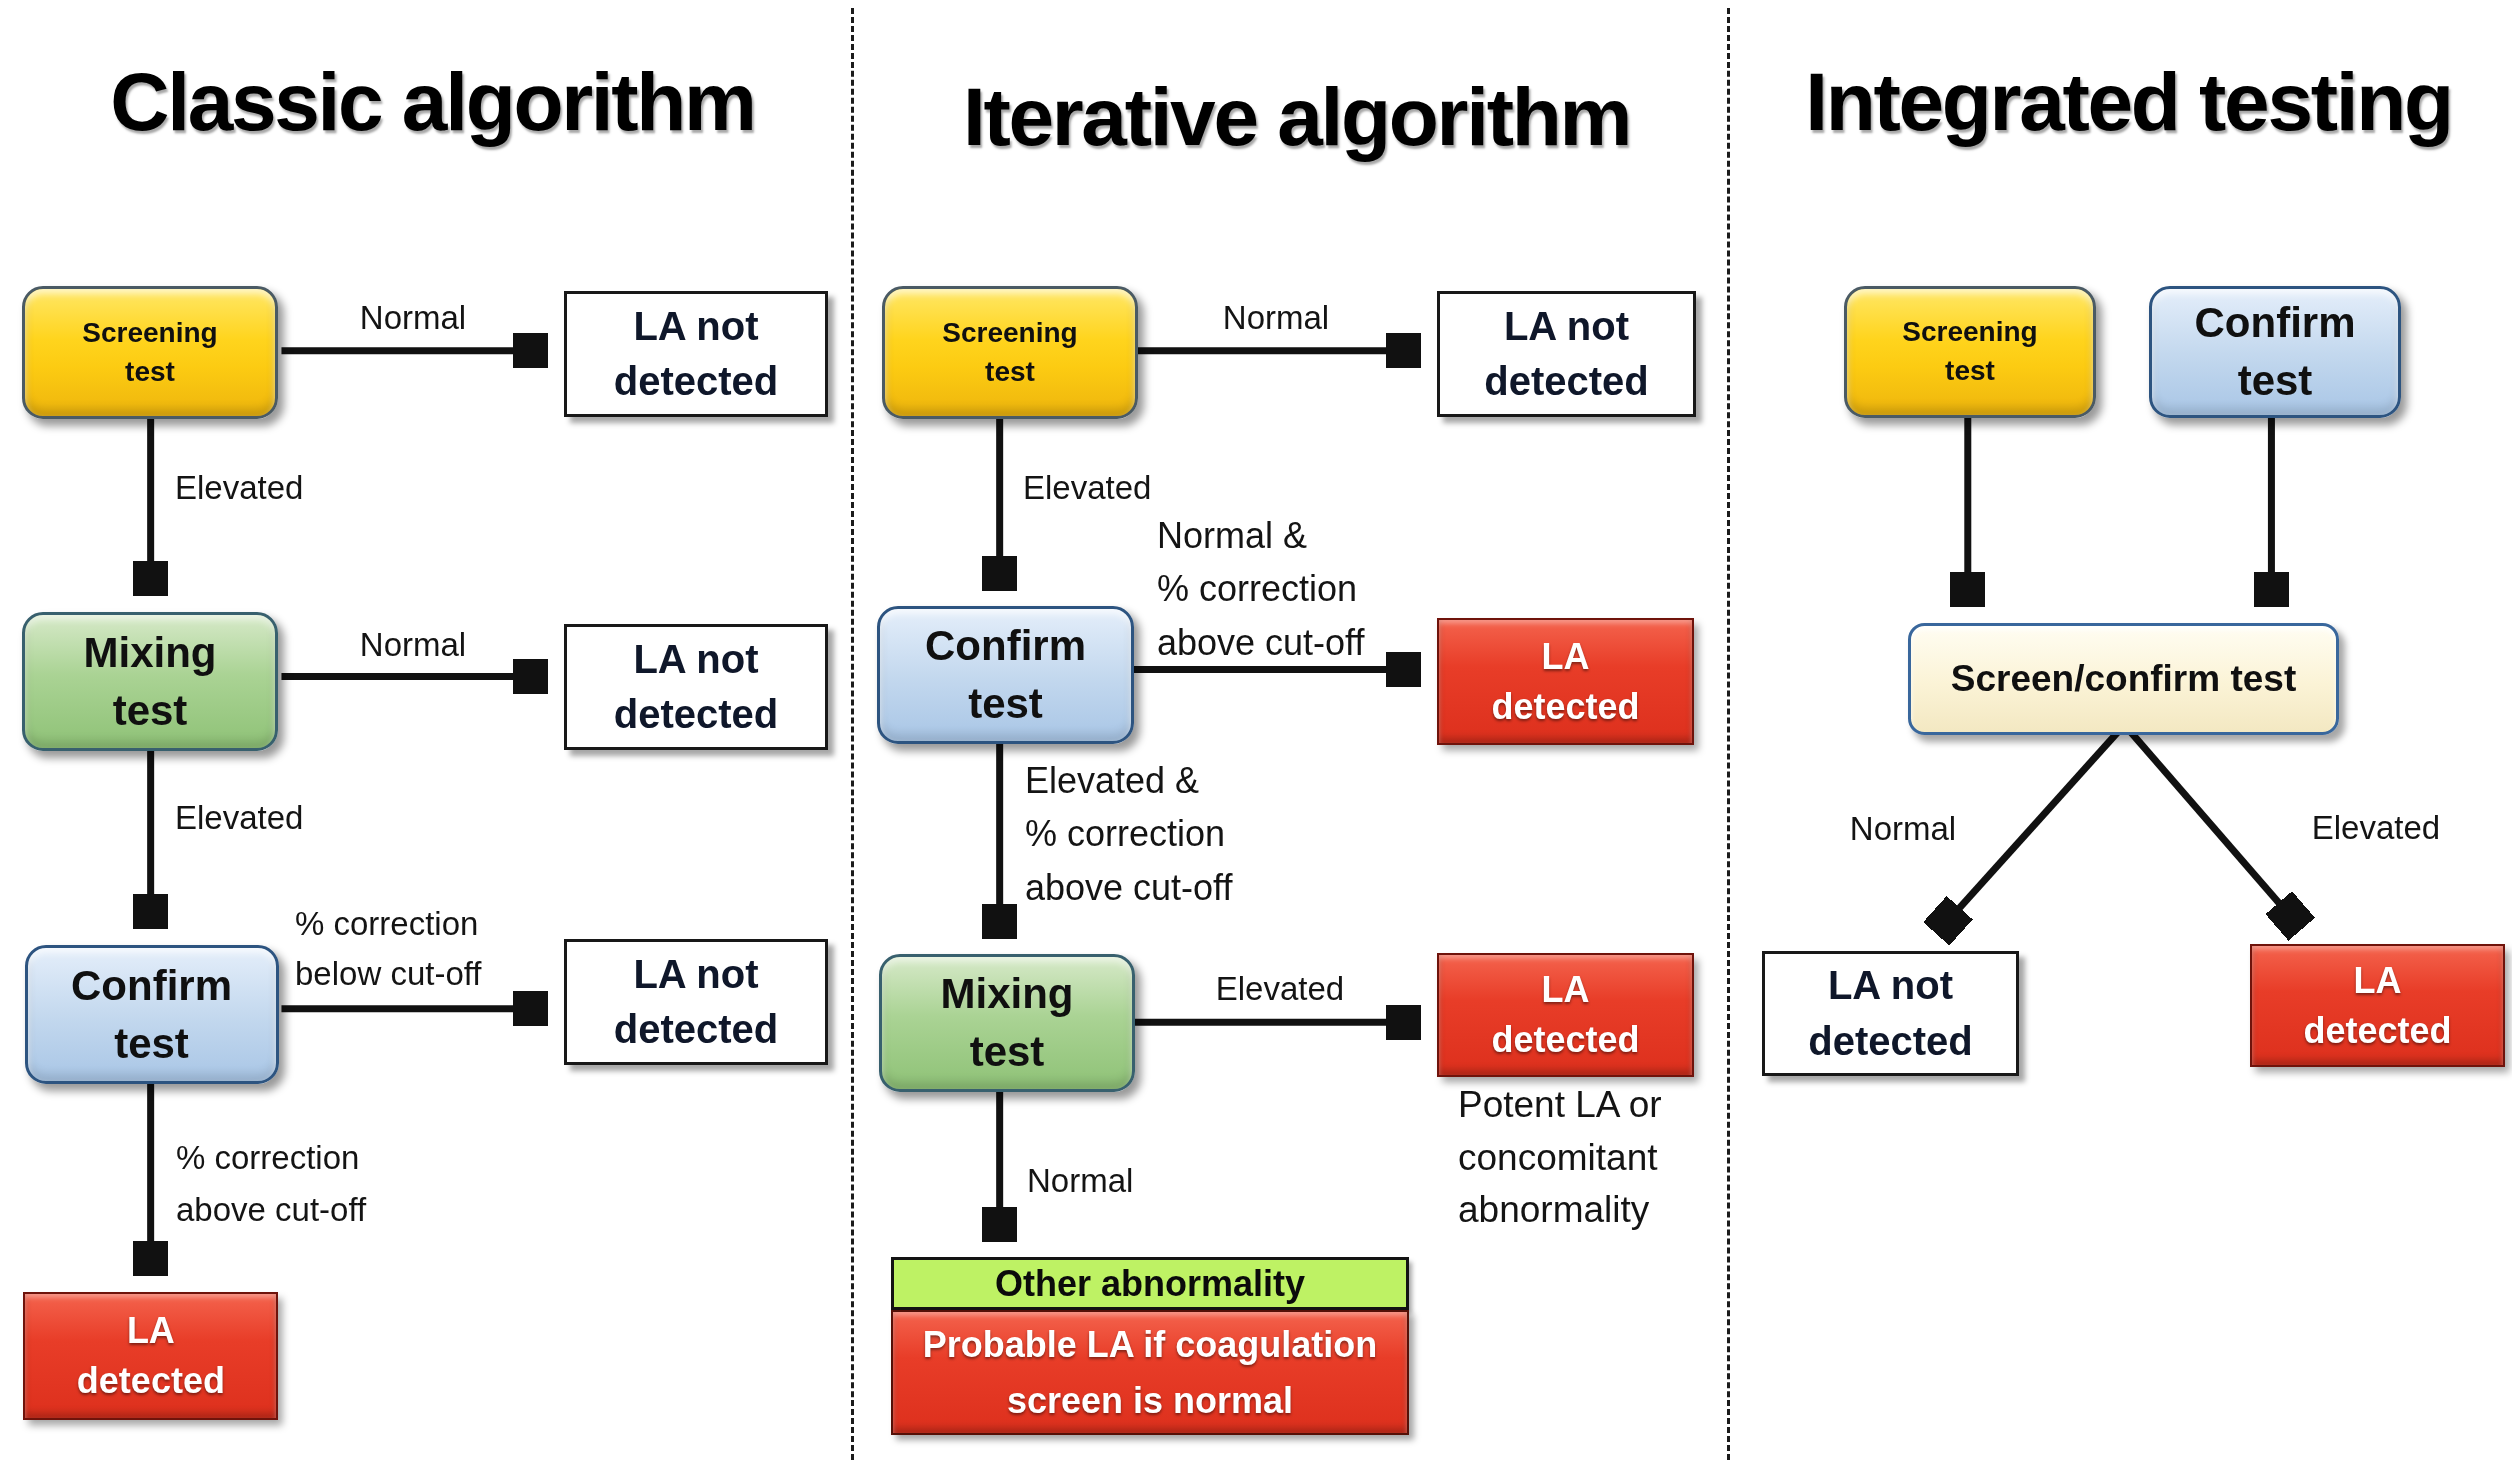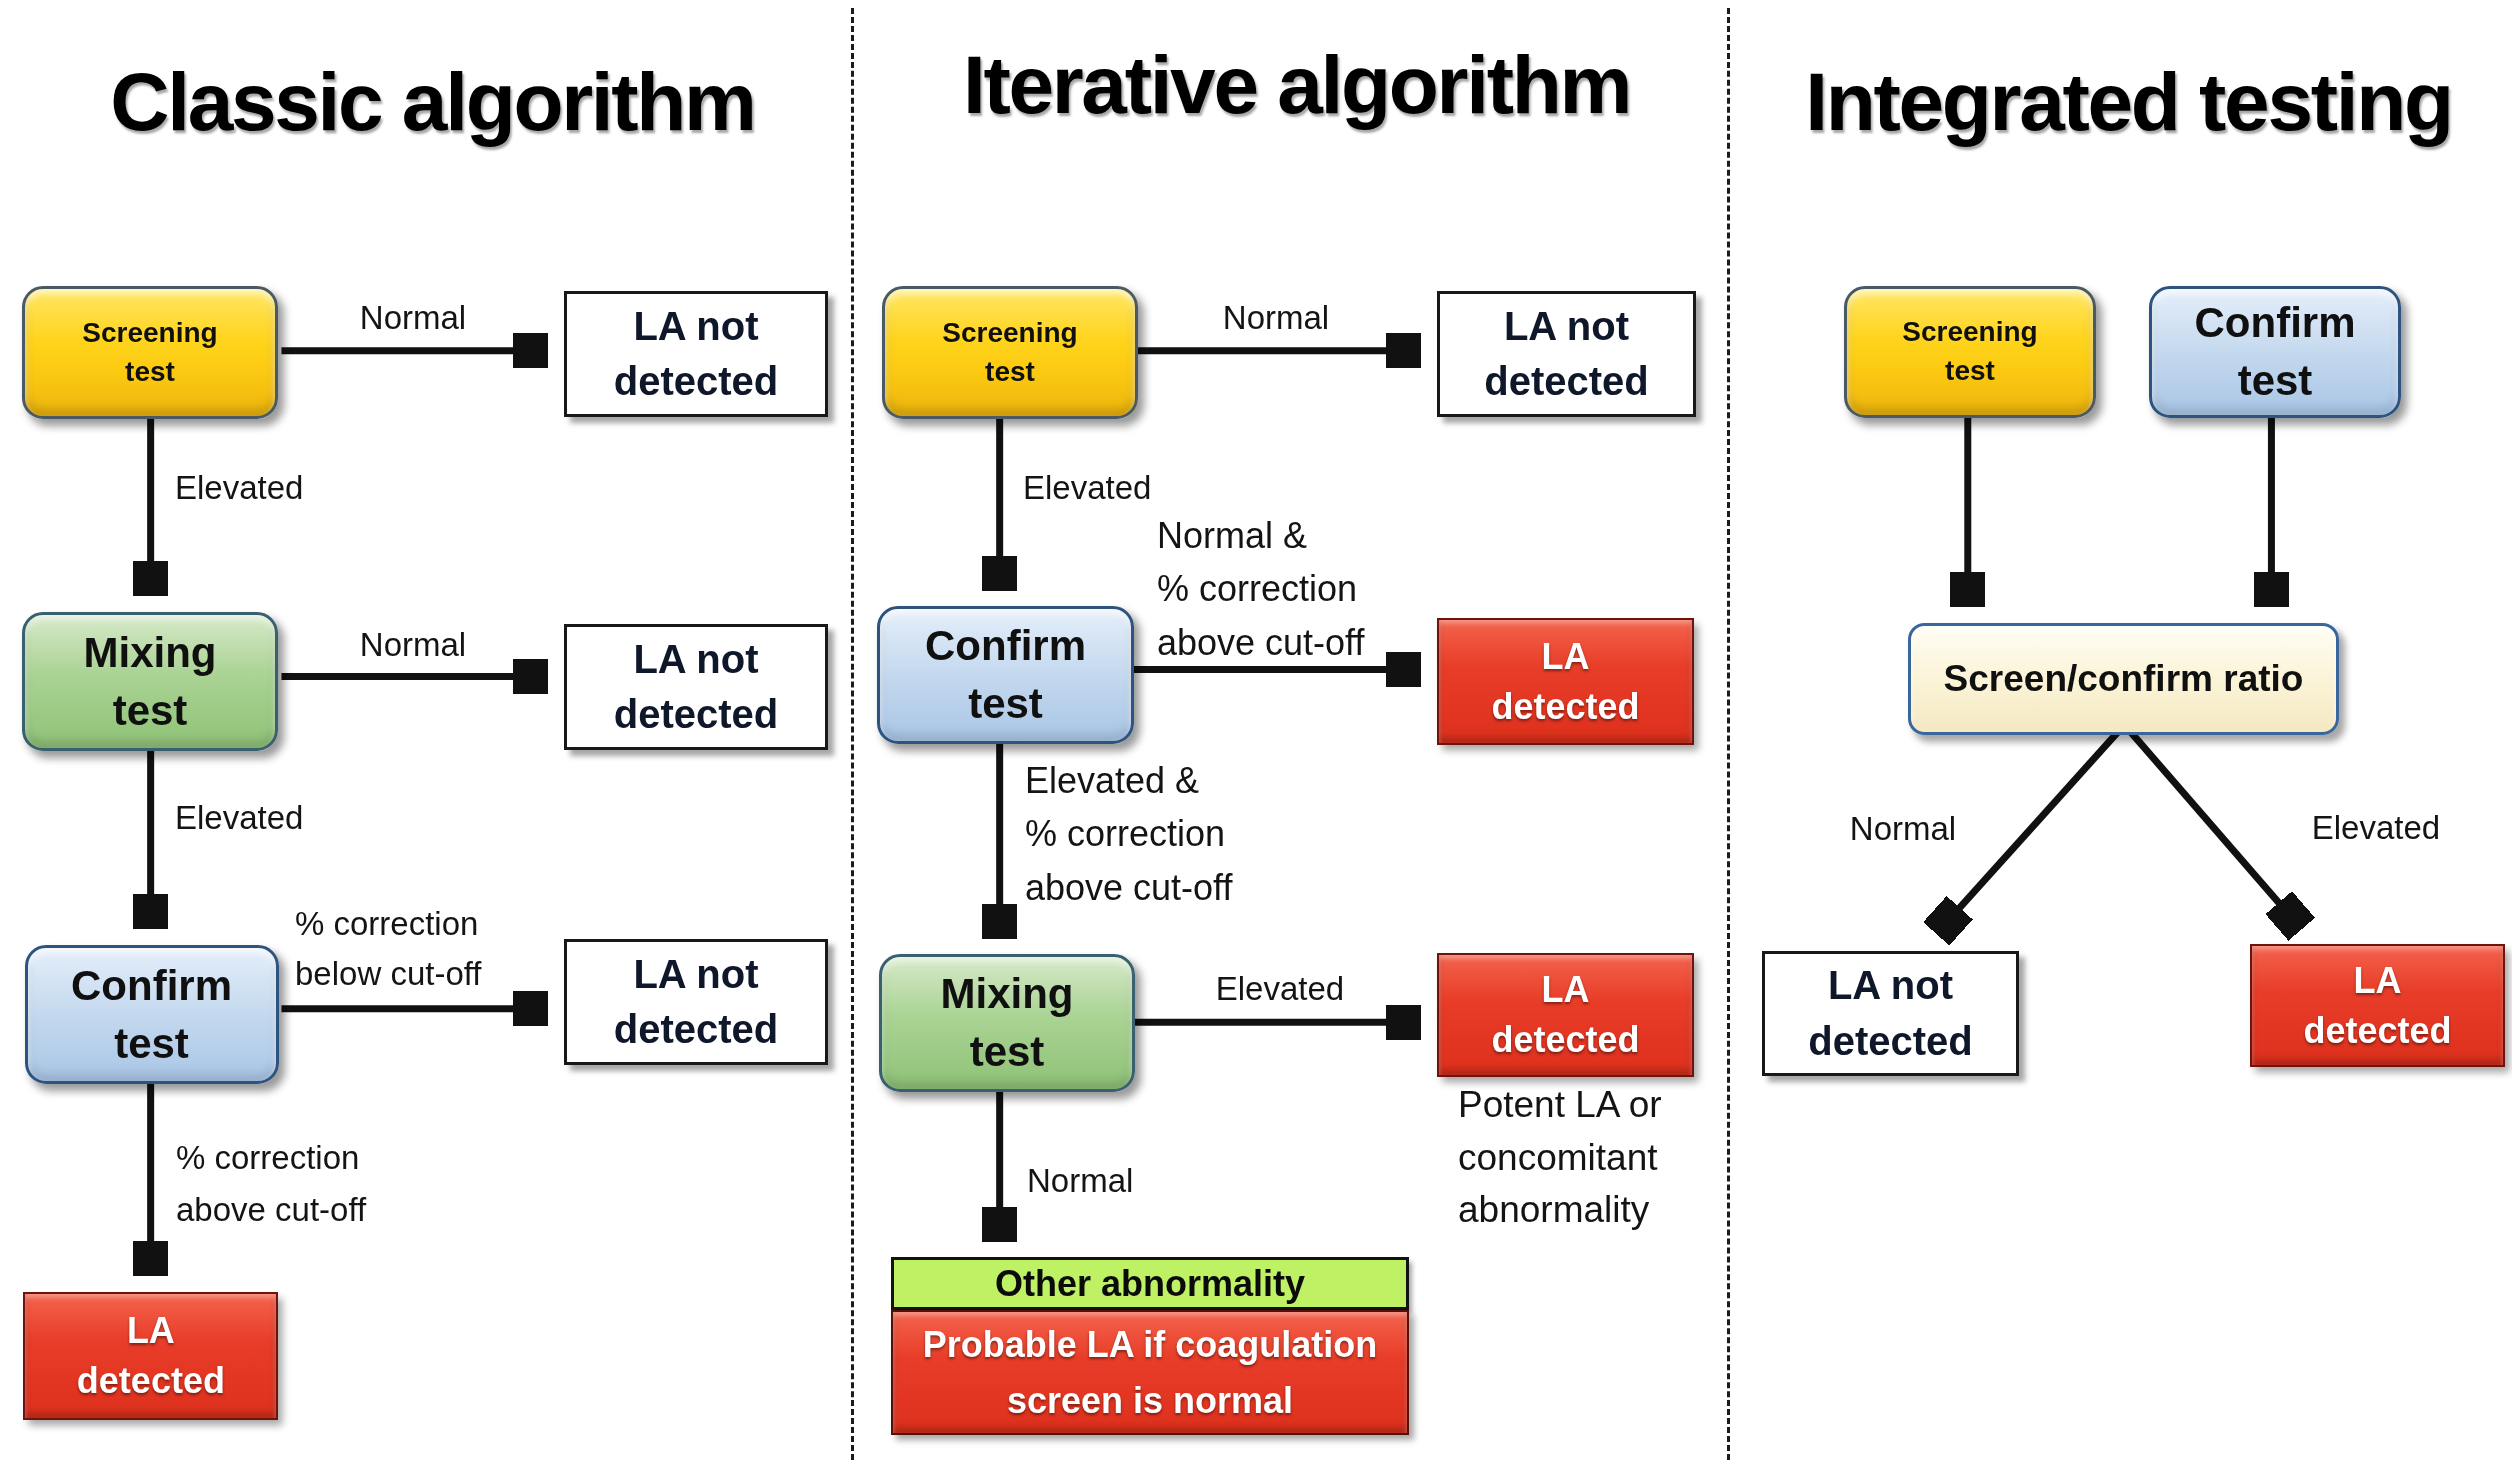--- a/index.html
+++ b/index.html
@@ -82,21 +82,21 @@
     <line x1="1940" y1="1750" x2="2425" y2="1750" marker-end="url(#arw)"></line>
     <line x1="1712" y1="1866" x2="1712" y2="2118" marker-end="url(#arw)"></line>
 
     <line x1="3370" y1="712" x2="3370" y2="1030" marker-end="url(#arw)"></line>
     <line x1="3890" y1="712" x2="3890" y2="1030" marker-end="url(#arw)"></line>
     <line x1="3628" y1="1252" x2="3322" y2="1592" marker-end="url(#arw)"></line>
     <line x1="3648" y1="1252" x2="3936" y2="1584" marker-end="url(#arw)"></line>
   </svg>
 
   <div class="col-title" style="left:88px;top:55px;width:689px">Classic algorithm</div>
-  <div class="col-title" style="left:952px;top:38px;width:689px">Iterative algorithm</div>
+  <div class="col-title" style="left:952px;top:70px;width:689px">Iterative algorithm</div>
   <div class="col-title" style="left:1784px;top:55px;width:689px">Integrated testing</div>
 
   <div class="node yellow round" style="left:22px;top:286px;width:250px;height:127px">Screening
 test</div>
   <div class="node white" style="left:564px;top:291px;width:258px;height:120px">LA not
 detected</div>
   <div class="node green round" style="left:22px;top:612px;width:250px;height:133px">Mixing
 test</div>
   <div class="node white" style="left:564px;top:624px;width:258px;height:120px">LA not
 detected</div>
@@ -146,21 +146,21 @@
   <span class="lbl lbl-c" style="left:1280px;top:989px">Elevated</span>
   <span class="lbl lbl-l" style="left:1027px;top:1157px">Normal</span>
   <span class="lbl lbl-l" style="left:1458px;top:1079px;line-height:1.42;font-size:37px">Potent LA or
 concomitant
 abnormality</span>
 
   <div class="node yellow round" style="left:1844px;top:286px;width:246px;height:126px">Screening
 test</div>
   <div class="node blue round" style="left:2149px;top:286px;width:246px;height:126px">Confirm
 test</div>
-  <div class="node cream" style="left:1908px;top:623px;width:425px;height:106px">Screen/confirm ratio</div>
+  <div class="node cream" style="left:1908px;top:623px;width:425px;height:106px">Screen/confirm test</div>
   <div class="node white" style="left:1762px;top:951px;width:251px;height:119px">LA not
 detected</div>
   <div class="node red" style="left:2250px;top:944px;width:251px;height:119px">LA
 detected</div>
 
   <span class="lbl lbl-c" style="left:1903px;top:829px">Normal</span>
   <span class="lbl lbl-c" style="left:2376px;top:828px">Elevated</span>
 
 </div>
 

